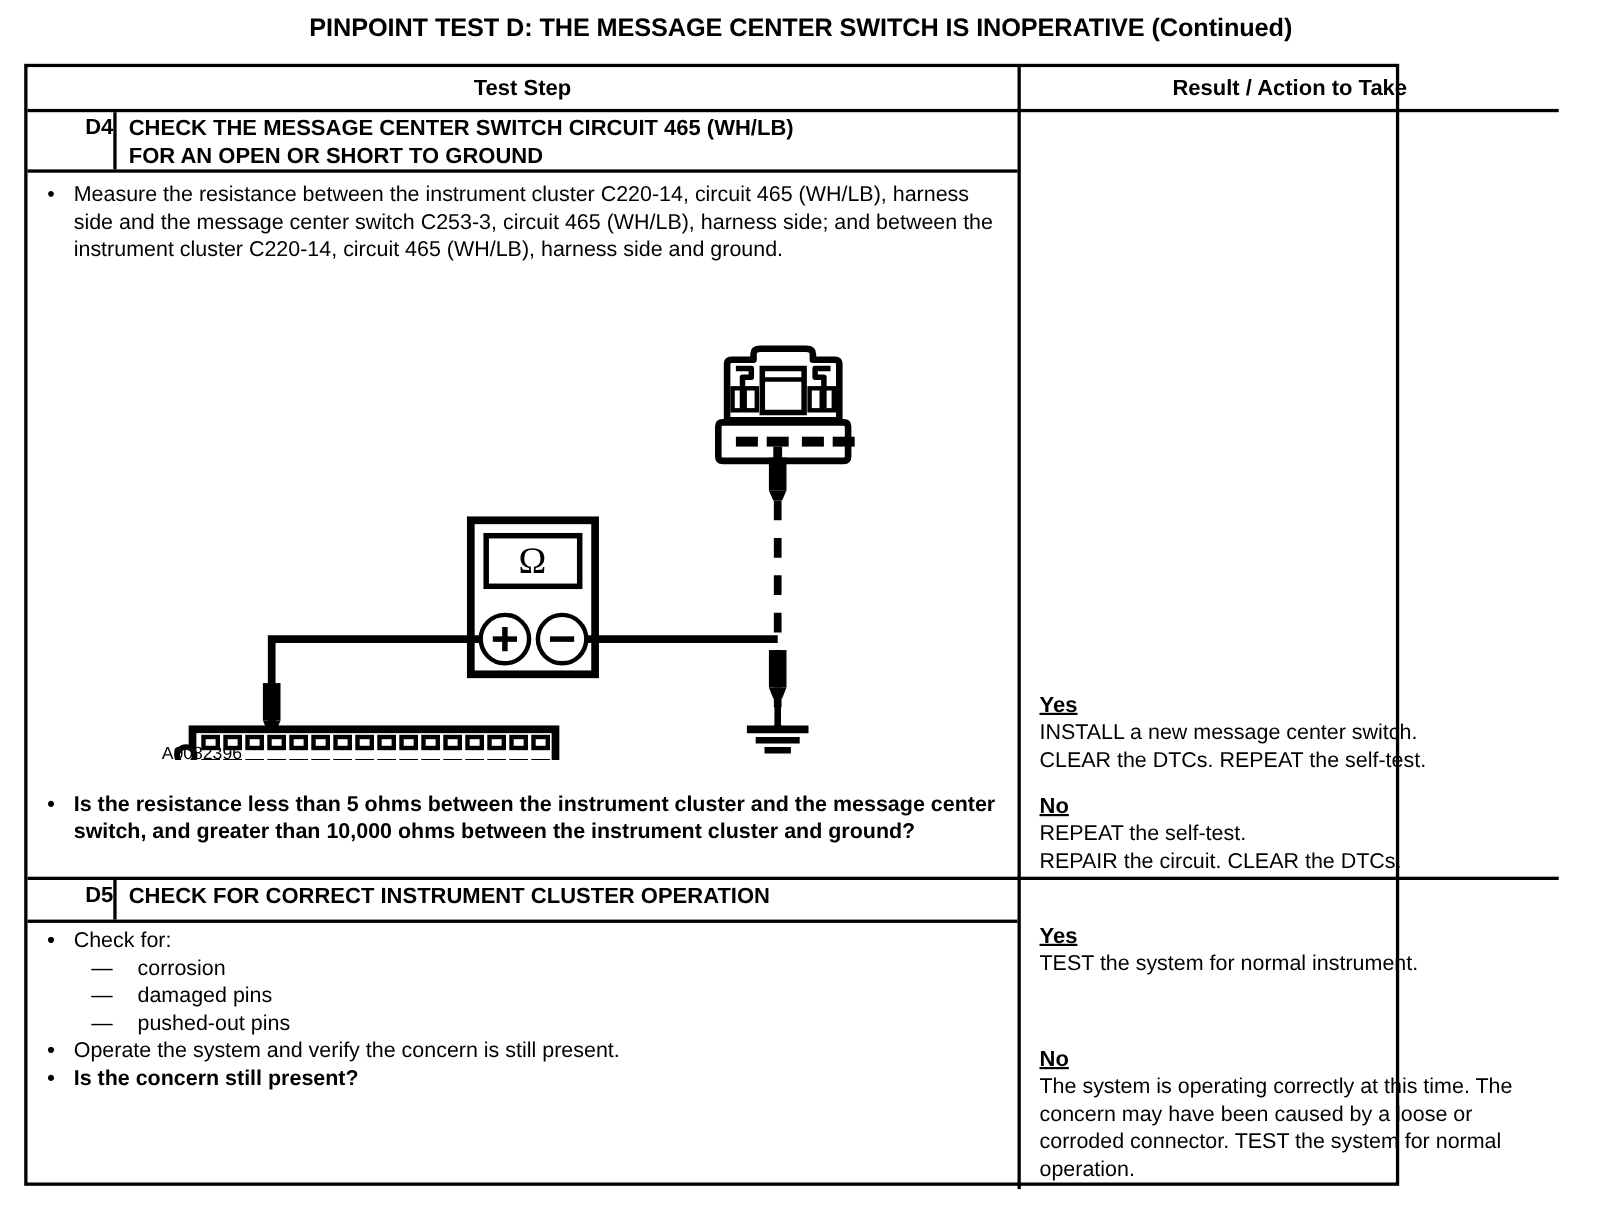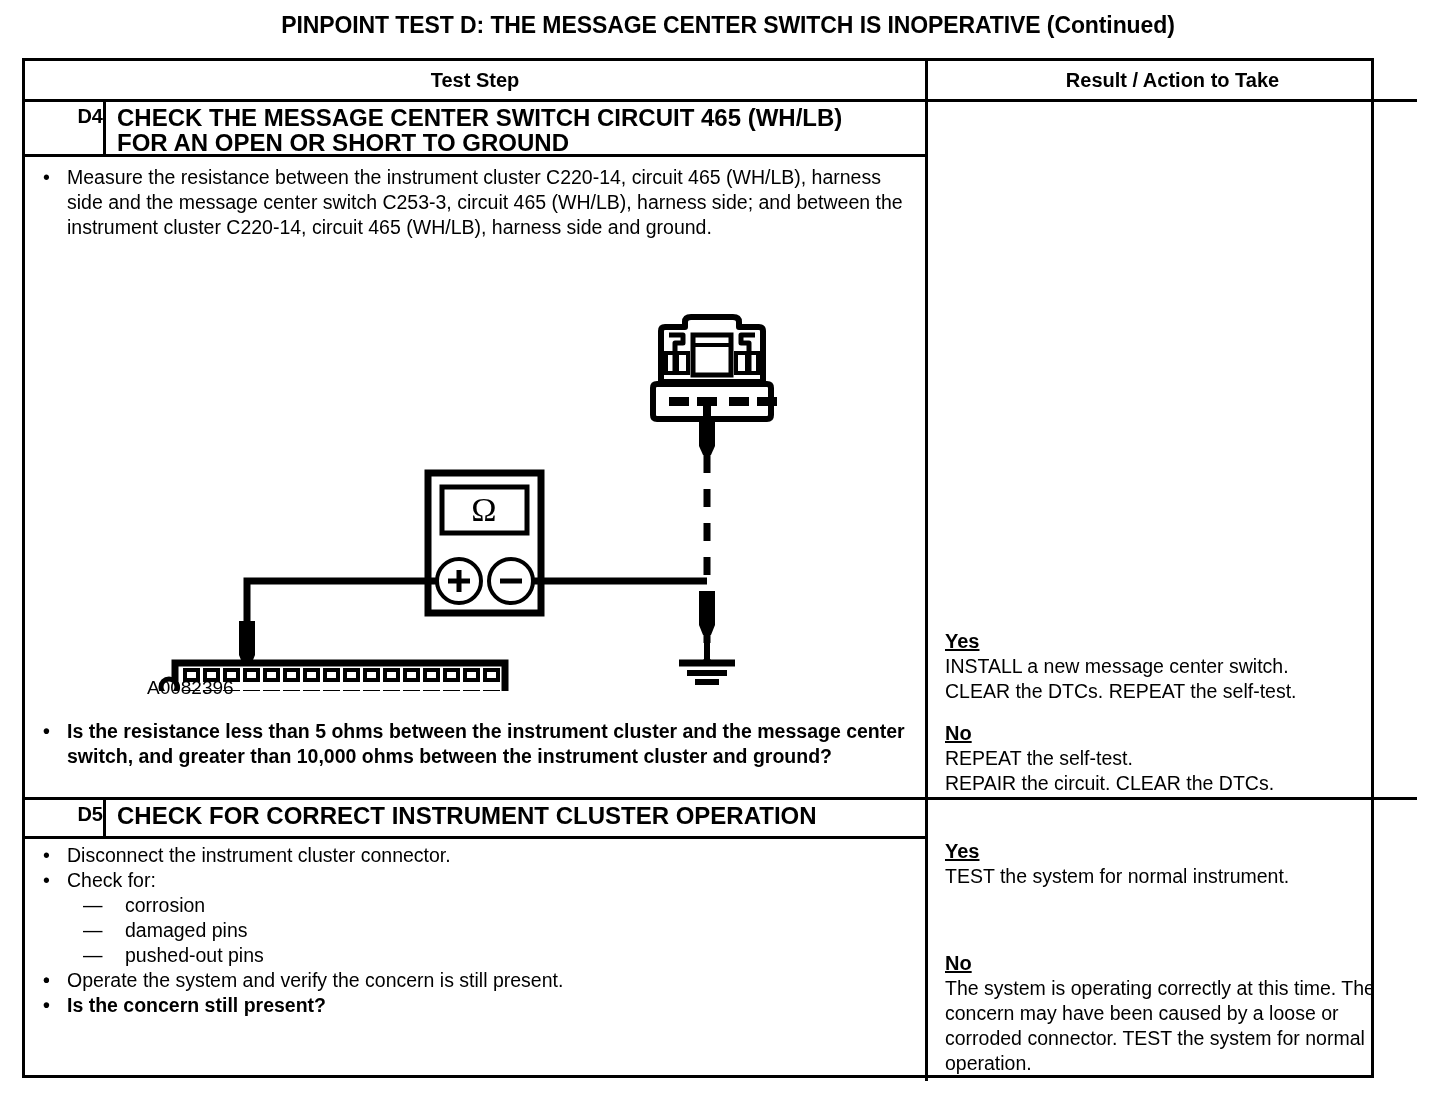--- a/index.html
+++ b/index.html
@@ -34,21 +34,21 @@
     font-weight: bold;
     letter-spacing: -0.1px;
     white-space: nowrap;
   }
 
   
   .tbl {
     position: absolute;
     left: 22px;
     top: 58px;
-    width: 1352px;
+    width: 1250px;
     height: 1020px;
     border: 3px solid #000;
     box-sizing: border-box;
   }
   
   .col-div {
     position: absolute;
     left: 900px;
     top: 0;
     width: 3px;
@@ -106,21 +106,21 @@
     width: 78px;
     text-align: right;
     font-size: 20px;
     font-weight: bold;
   }
   .step-title {
     position: absolute;
     left: 92px;
     top: 0;
     width: 800px;
-    font-size: 24px;
+    font-size: 20px;
     font-weight: bold;
     line-height: 25px;
   }
 
   
   .bullet-list {
     position: absolute;
     margin: 0;
     padding: 0;
     list-style: none;
@@ -171,21 +171,21 @@
     position: absolute;
     left: 120px;
     top: 230px;
     width: 700px;
     height: 400px;
   }
   .fig-caption {
     position: absolute;
     left: 144px;
     top: 672px;
-    font-size: 19px;
+    font-size: 16px;
     font-family: "Liberation Sans", sans-serif;
   }
 </style>
 </head>
 <body>
 
 <div class="page">
 
   <div class="doc-title">PINPOINT TEST D: THE MESSAGE CENTER SWITCH IS INOPERATIVE (Continued)</div>
 
@@ -356,21 +356,20 @@
     <div class="stepnum-div" style="top:739px; height:36px;"></div>
     <div class="step-title-row" style="top:742px; height:33px;">
       <div class="step-num">D5</div>
       <div class="step-title">CHECK FOR CORRECT INSTRUMENT CLUSTER OPERATION</div>
     </div>
     <div class="hrule left-only" style="top:775px;"></div>
 
     <ul class="bullet-list" style="left:0; top:782px; width:900px;">
       <li class="bullet-item">
         <span class="mark">•</span>
-        <span>Disconnect the instrument cluster connector.</span>
       </li>
       <li class="bullet-item">
         <span class="mark">•</span>
         <span>Check for:</span>
       </li>
       <li class="dash-item">
         <span class="mark">—</span>
         <span>corrosion</span>
       </li>
       <li class="dash-item">

